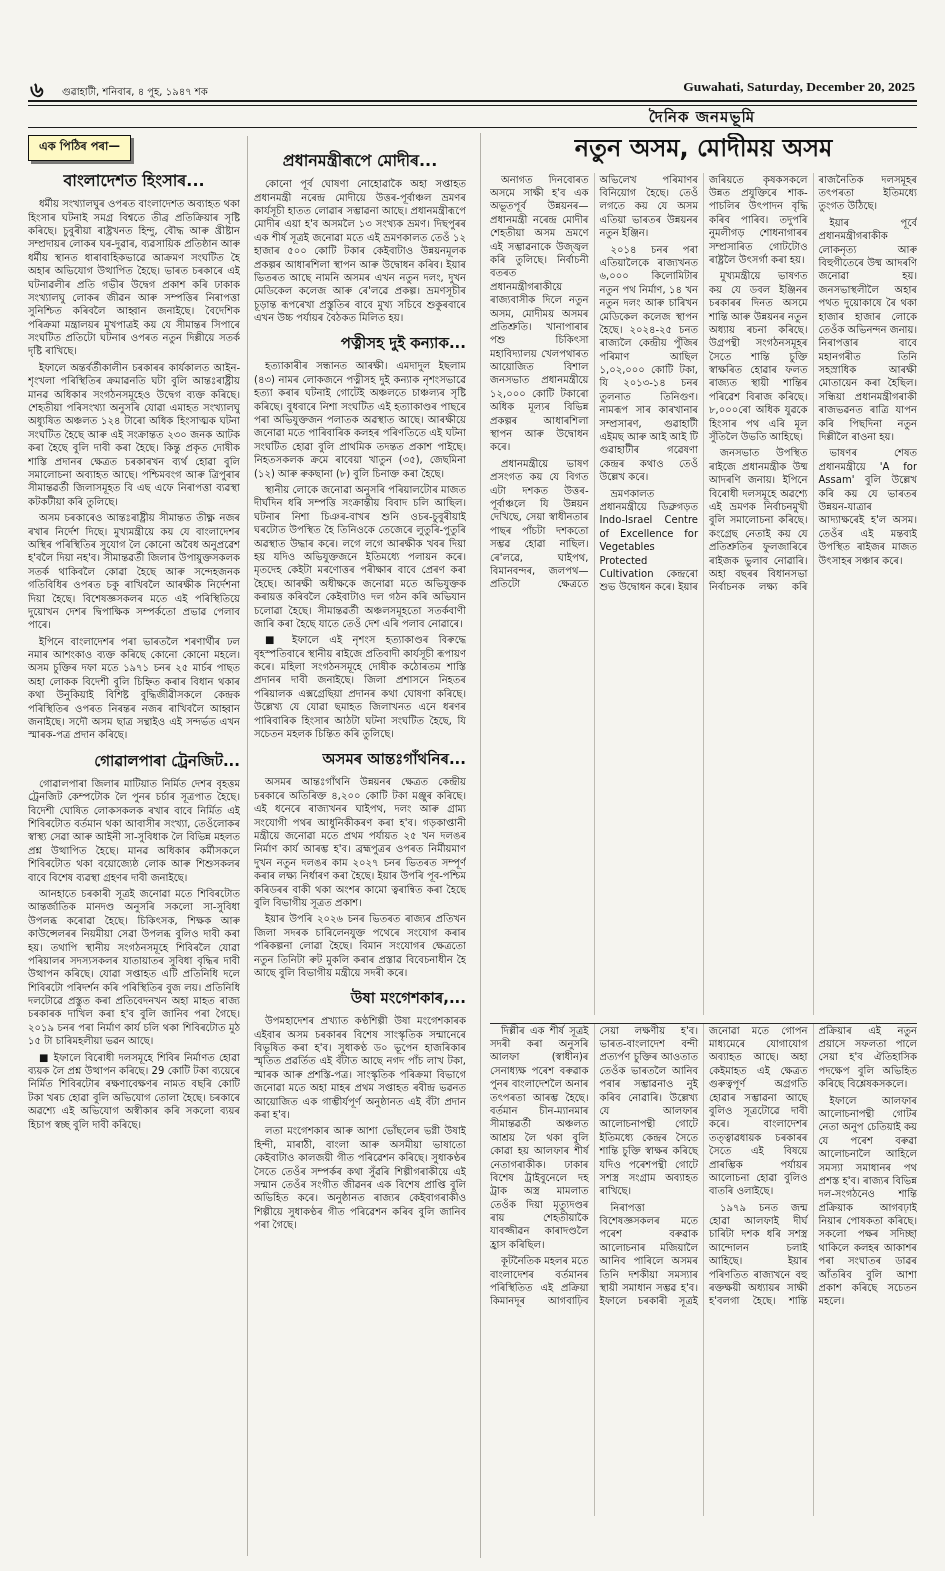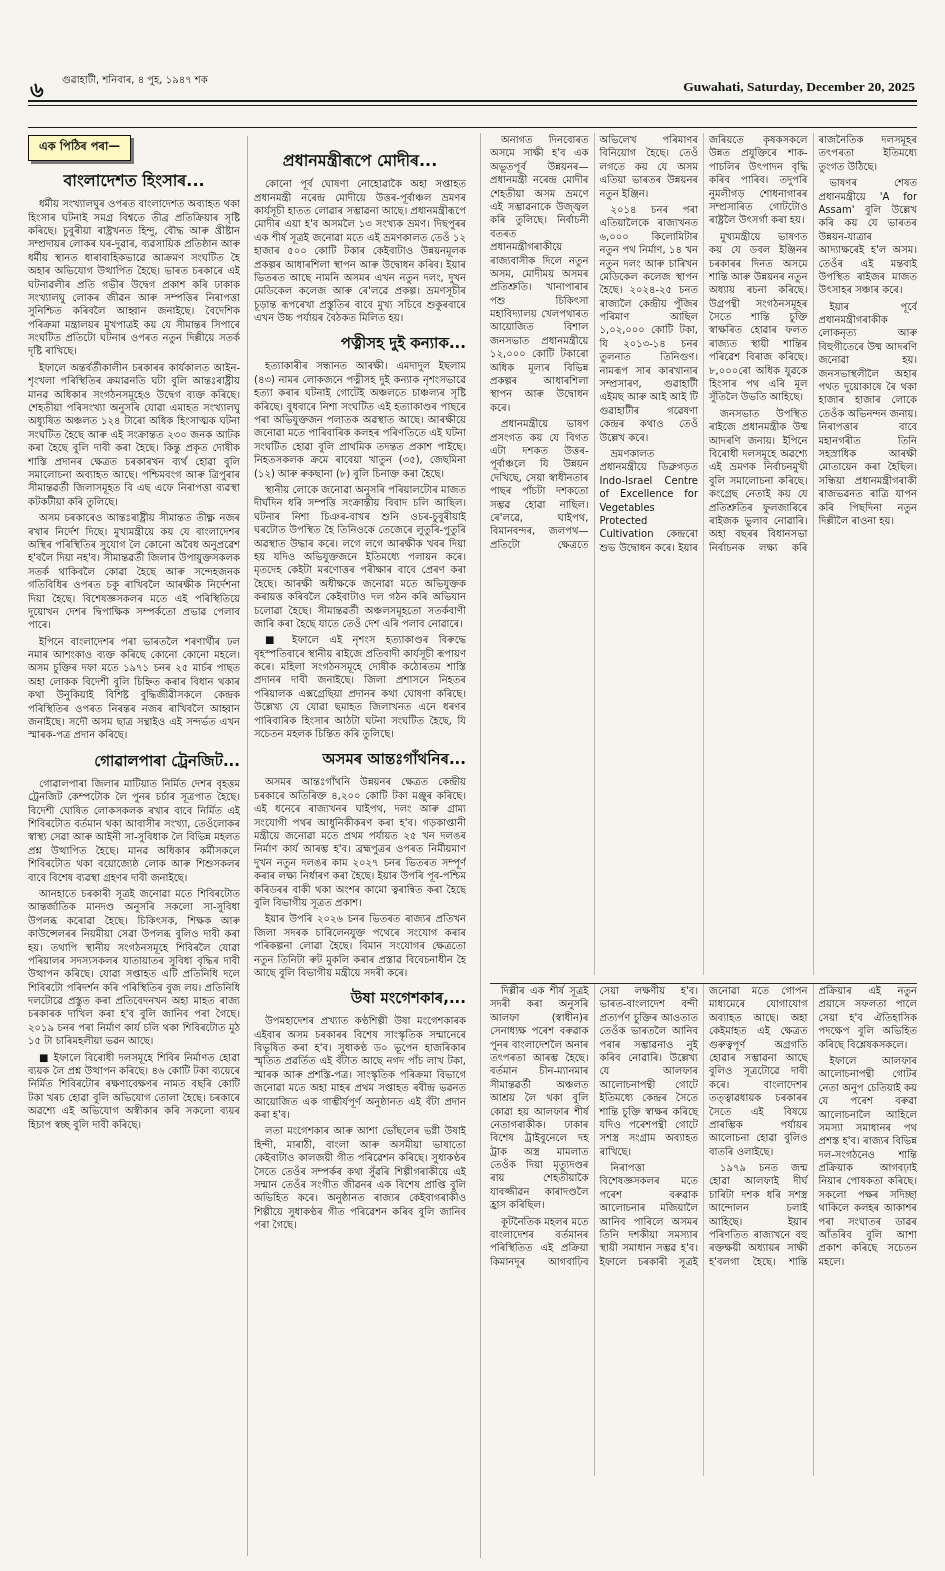--- a/index.html
+++ b/index.html
@@ -4,21 +4,21 @@
 <style>
   html,body { margin:0; padding:0; background:#d8d6d0; }
   .page {
     position:relative; width:945px; height:1571px; margin:0 auto;
     background:#f5f4ef; color:#141414; overflow:hidden;
     font-family:"DejaVu Sans", sans-serif;
   }
   
   .pageno { position:absolute; left:30px; top:74px; font-size:21px; font-weight:bold;
             font-family:"DejaVu Serif", serif; }
-  .date-asm { position:absolute; left:62px; top:72px; font-size:10px; }
+  .date-asm { position:absolute; left:62px; top:84px; font-size:10px; }
   .date-eng { position:absolute; right:30px; top:79px; font-size:13.5px; font-weight:bold;
               font-family:"Liberation Serif", serif; }
   .rule-top { position:absolute; left:28px; width:889px; top:100px; height:3px;
               border-top:2px solid #1c1c1c; border-bottom:1px solid #1c1c1c; }
   .masthead { position:absolute; left:487px; width:430px; top:105px; text-align:center;
               font-size:15px; font-weight:bold; letter-spacing:1px; }
   .rule-masthead { position:absolute; left:28px; width:889px; top:127px;
                    border-top:1.5px solid #1c1c1c; }
   
   .col { position:absolute; top:133px; height:1428px; overflow:hidden; }
@@ -46,41 +46,42 @@
 </style>
 </head>
 <body>
 
 <div class="page">
 
   <div class="pageno">৬</div>
   <div class="date-asm">গুৱাহাটী, শনিবাৰ, ৪ পুহ, ১৯৪৭ শক</div>
   <div class="date-eng">Guwahati, Saturday, December 20, 2025</div>
   <div class="rule-top"></div>
+  <div class="masthead">দৈনিক জনমভূমি</div>
   <div class="rule-masthead"></div>
 
   <div class="vrule" id="vr1"></div>
   <div class="vrule" id="vr2"></div>
 
   <div class="col" id="col1">
     <div class="label-box">এক পিঠিৰ পৰা—</div>
 
     <h2 class="h-col">বাংলাদেশত হিংসাৰ...</h2>
     <div class="body">
       <p>ধৰ্মীয় সংখ্যালঘুৰ ওপৰত বাংলাদেশত অব্যাহত থকা হিংসাৰ ঘটনাই সমগ্ৰ বিশ্বতে তীব্ৰ প্ৰতিক্ৰিয়াৰ সৃষ্টি কৰিছে। চুবুৰীয়া ৰাষ্ট্ৰখনত হিন্দু, বৌদ্ধ আৰু খ্ৰীষ্টান সম্প্ৰদায়ৰ লোকৰ ঘৰ-দুৱাৰ, ব্যৱসায়িক প্ৰতিষ্ঠান আৰু ধৰ্মীয় স্থানত ধাৰাবাহিকভাৱে আক্ৰমণ সংঘটিত হৈ অহাৰ অভিযোগ উত্থাপিত হৈছে। ভাৰত চৰকাৰে এই ঘটনাৱলীৰ প্ৰতি গভীৰ উদ্বেগ প্ৰকাশ কৰি ঢাকাক সংখ্যালঘু লোকৰ জীৱন আৰু সম্পত্তিৰ নিৰাপত্তা সুনিশ্চিত কৰিবলৈ আহ্বান জনাইছে। বৈদেশিক পৰিক্ৰমা মন্ত্ৰালয়ৰ মুখপাত্ৰই কয় যে সীমান্তৰ সিপাৰে সংঘটিত প্ৰতিটো ঘটনাৰ ওপৰত নতুন দিল্লীয়ে সতৰ্ক দৃষ্টি ৰাখিছে।</p>
       <p>ইফালে অন্তৰ্বৰ্তীকালীন চৰকাৰৰ কাৰ্যকালত আইন-শৃংখলা পৰিস্থিতিৰ ক্ৰমাৱনতি ঘটা বুলি আন্তঃৰাষ্ট্ৰীয় মানৱ অধিকাৰ সংগঠনসমূহেও উদ্বেগ ব্যক্ত কৰিছে। শেহতীয়া পৰিসংখ্যা অনুসৰি যোৱা এমাহত সংখ্যালঘু অধ্যুষিত অঞ্চলত ১২৪ টাৰো অধিক হিংসাত্মক ঘটনা সংঘটিত হৈছে আৰু এই সংক্ৰান্তত ২৩০ জনক আটক কৰা হৈছে বুলি দাবী কৰা হৈছে। কিন্তু প্ৰকৃত দোষীক শাস্তি প্ৰদানৰ ক্ষেত্ৰত চৰকাৰখন ব্যৰ্থ হোৱা বুলি সমালোচনা অব্যাহত আছে। পশ্চিমবংগ আৰু ত্ৰিপুৰাৰ সীমান্তৱৰ্তী জিলাসমূহত বি এছ এফে নিৰাপত্তা ব্যৱস্থা কটকটীয়া কৰি তুলিছে।</p>
       <p>অসম চৰকাৰেও আন্তঃৰাষ্ট্ৰীয় সীমান্তত তীক্ষ্ণ নজৰ ৰখাৰ নিৰ্দেশ দিছে। মুখ্যমন্ত্ৰীয়ে কয় যে বাংলাদেশৰ অস্থিৰ পৰিস্থিতিৰ সুযোগ লৈ কোনো অবৈধ অনুপ্ৰৱেশ হ'বলৈ দিয়া নহ'ব। সীমান্তৱৰ্তী জিলাৰ উপায়ুক্তসকলক সতৰ্ক থাকিবলৈ কোৱা হৈছে আৰু সন্দেহজনক গতিবিধিৰ ওপৰত চকু ৰাখিবলৈ আৰক্ষীক নিৰ্দেশনা দিয়া হৈছে। বিশেষজ্ঞসকলৰ মতে এই পৰিস্থিতিয়ে দুয়োখন দেশৰ দ্বিপাক্ষিক সম্পৰ্কতো প্ৰভাৱ পেলাব পাৰে।</p>
       <p>ইপিনে বাংলাদেশৰ পৰা ভাৰতলৈ শৰণাৰ্থীৰ ঢল নমাৰ আশংকাও ব্যক্ত কৰিছে কোনো কোনো মহলে। অসম চুক্তিৰ দফা মতে ১৯৭১ চনৰ ২৫ মাৰ্চৰ পাছত অহা লোকক বিদেশী বুলি চিহ্নিত কৰাৰ বিধান থকাৰ কথা উনুকিয়াই বিশিষ্ট বুদ্ধিজীৱীসকলে কেন্দ্ৰক পৰিস্থিতিৰ ওপৰত নিৰন্তৰ নজৰ ৰাখিবলৈ আহ্বান জনাইছে। সদৌ অসম ছাত্ৰ সন্থাইও এই সন্দৰ্ভত এখন স্মাৰক-পত্ৰ প্ৰদান কৰিছে।</p>
     </div>
 
     <h2 class="h-col2">গোৱালপাৰা ট্ৰেনজিট...</h2>
     <div class="body">
       <p>গোৱালপাৰা জিলাৰ মাটিয়াত নিৰ্মিত দেশৰ বৃহত্তম ট্ৰেনজিট কেম্পটোক লৈ পুনৰ চৰ্চাৰ সূত্ৰপাত হৈছে। বিদেশী ঘোষিত লোকসকলক ৰখাৰ বাবে নিৰ্মিত এই শিবিৰটোত বৰ্তমান থকা আবাসীৰ সংখ্যা, তেওঁলোকৰ স্বাস্থ্য সেৱা আৰু আইনী সা-সুবিধাক লৈ বিভিন্ন মহলত প্ৰশ্ন উত্থাপিত হৈছে। মানৱ অধিকাৰ কৰ্মীসকলে শিবিৰটোত থকা বয়োজ্যেষ্ঠ লোক আৰু শিশুসকলৰ বাবে বিশেষ ব্যৱস্থা গ্ৰহণৰ দাবী জনাইছে।</p>
       <p>আনহাতে চৰকাৰী সূত্ৰই জনোৱা মতে শিবিৰটোত আন্তৰ্জাতিক মানদণ্ড অনুসৰি সকলো সা-সুবিধা উপলব্ধ কৰোৱা হৈছে। চিকিৎসক, শিক্ষক আৰু কাউন্সেলৰৰ নিয়মীয়া সেৱা উপলব্ধ বুলিও দাবী কৰা হয়। তথাপি স্থানীয় সংগঠনসমূহে শিবিৰলৈ যোৱা পৰিয়ালৰ সদস্যসকলৰ যাতায়াতৰ সুবিধা বৃদ্ধিৰ দাবী উত্থাপন কৰিছে। যোৱা সপ্তাহত এটি প্ৰতিনিধি দলে শিবিৰটো পৰিদৰ্শন কৰি পৰিস্থিতিৰ বুজ লয়। প্ৰতিনিধি দলটোৱে প্ৰস্তুত কৰা প্ৰতিবেদনখন অহা মাহত ৰাজ্য চৰকাৰক দাখিল কৰা হ'ব বুলি জানিব পৰা গৈছে। ২০১৯ চনৰ পৰা নিৰ্মাণ কাৰ্য চলি থকা শিবিৰটোত মুঠ ১৫ টা চাৰিমহলীয়া ভৱন আছে।</p>
-      <p>■ ইফালে বিৰোধী দলসমূহে শিবিৰ নিৰ্মাণত হোৱা ব্যয়ক লৈ প্ৰশ্ন উত্থাপন কৰিছে। ৪৬ কোটি টকা ব্যয়েৰে নিৰ্মিত শিবিৰটোৰ ৰক্ষণাবেক্ষণৰ নামত বছৰি কোটি টকা খৰচ হোৱা বুলি অভিযোগ তোলা হৈছে। চৰকাৰে অৱশ্যে এই অভিযোগ অস্বীকাৰ কৰি সকলো ব্যয়ৰ হিচাপ স্বচ্ছ বুলি দাবী কৰিছে।</p>
+      <p>■ ইফালে বিৰোধী দলসমূহে শিবিৰ নিৰ্মাণত হোৱা ব্যয়ক লৈ প্ৰশ্ন উত্থাপন কৰিছে। 29 কোটি টকা ব্যয়েৰে নিৰ্মিত শিবিৰটোৰ ৰক্ষণাবেক্ষণৰ নামত বছৰি কোটি টকা খৰচ হোৱা বুলি অভিযোগ তোলা হৈছে। চৰকাৰে অৱশ্যে এই অভিযোগ অস্বীকাৰ কৰি সকলো ব্যয়ৰ হিচাপ স্বচ্ছ বুলি দাবী কৰিছে।</p>
     </div>
   </div>
 
   <div class="col" id="col2">
     <h2 class="h-col" style="margin-top:18px">প্ৰধানমন্ত্ৰীৰূপে মোদীৰ...</h2>
     <div class="body">
       <p>কোনো পূৰ্ব ঘোষণা নোহোৱাকৈ অহা সপ্তাহত প্ৰধানমন্ত্ৰী নৰেন্দ্ৰ মোদীয়ে উত্তৰ-পূৰ্বাঞ্চল ভ্ৰমণৰ কাৰ্যসূচী হাতত লোৱাৰ সম্ভাৱনা আছে। প্ৰধানমন্ত্ৰীৰূপে মোদীৰ এয়া হ'ব অসমলৈ ১৩ সংখ্যক ভ্ৰমণ। দিছপুৰৰ এক শীৰ্ষ সূত্ৰই জনোৱা মতে এই ভ্ৰমণকালত তেওঁ ১২ হাজাৰ ৫০০ কোটি টকাৰ কেইবাটাও উন্নয়নমূলক প্ৰকল্পৰ আধাৰশিলা স্থাপন আৰু উদ্বোধন কৰিব। ইয়াৰ ভিতৰত আছে নামনি অসমৰ এখন নতুন দলং, দুখন মেডিকেল কলেজ আৰু ৰে'লৱে প্ৰকল্প। ভ্ৰমণসূচীৰ চূড়ান্ত ৰূপৰেখা প্ৰস্তুতিৰ বাবে মুখ্য সচিবে শুকুৰবাৰে এখন উচ্চ পৰ্যায়ৰ বৈঠকত মিলিত হয়।</p>
     </div>
 
     <h2 class="h-col2">পত্নীসহ দুই কন্যাক...</h2>
@@ -97,29 +98,30 @@
     </div>
 
     <h2 class="h-col2">উষা মংগেশকাৰ,...</h2>
     <div class="body">
       <p>উপমহাদেশৰ প্ৰখ্যাত কণ্ঠশিল্পী উষা মংগেশকাৰক এইবাৰ অসম চৰকাৰৰ বিশেষ সাংস্কৃতিক সন্মানেৰে বিভূষিত কৰা হ'ব। সুধাকণ্ঠ ড০ ভূপেন হাজৰিকাৰ স্মৃতিত প্ৰৱৰ্তিত এই বঁটাত আছে নগদ পাঁচ লাখ টকা, স্মাৰক আৰু প্ৰশস্তি-পত্ৰ। সাংস্কৃতিক পৰিক্ৰমা বিভাগে জনোৱা মতে অহা মাহৰ প্ৰথম সপ্তাহত ৰবীন্দ্ৰ ভৱনত আয়োজিত এক গাম্ভীৰ্যপূৰ্ণ অনুষ্ঠানত এই বঁটা প্ৰদান কৰা হ'ব।</p>
       <p>লতা মংগেশকাৰ আৰু আশা ভোঁছলেৰ ভগ্নী উষাই হিন্দী, মাৰাঠী, বাংলা আৰু অসমীয়া ভাষাতো কেইবাটাও কালজয়ী গীত পৰিৱেশন কৰিছে। সুধাকণ্ঠৰ সৈতে তেওঁৰ সম্পৰ্কৰ কথা সুঁৱৰি শিল্পীগৰাকীয়ে এই সন্মান তেওঁৰ সংগীত জীৱনৰ এক বিশেষ প্ৰাপ্তি বুলি অভিহিত কৰে। অনুষ্ঠানত ৰাজ্যৰ কেইবাগৰাকীও শিল্পীয়ে সুধাকণ্ঠৰ গীত পৰিৱেশন কৰিব বুলি জানিব পৰা গৈছে।</p>
     </div>
   </div>
 
   <div id="right">
+    <h1 class="h-big">নতুন অসম, মোদীময় অসম</h1>
     <div class="body multicol" id="a7body">
       <p>অনাগত দিনবোৰত অসমে সাক্ষী হ'ব এক অভূতপূৰ্ব উন্নয়নৰ— প্ৰধানমন্ত্ৰী নৰেন্দ্ৰ মোদীৰ শেহতীয়া অসম ভ্ৰমণে এই সম্ভাৱনাকে উজ্জ্বল কৰি তুলিছে। নিৰ্বাচনী বতৰত প্ৰধানমন্ত্ৰীগৰাকীয়ে ৰাজ্যবাসীক দিলে নতুন অসম, মোদীময় অসমৰ প্ৰতিশ্ৰুতি। খানাপাৰাৰ পশু চিকিৎসা মহাবিদ্যালয় খেলপথাৰত আয়োজিত বিশাল জনসভাত প্ৰধানমন্ত্ৰীয়ে ১২,০০০ কোটি টকাৰো অধিক মূল্যৰ বিভিন্ন প্ৰকল্পৰ আধাৰশিলা স্থাপন আৰু উদ্বোধন কৰে।</p>
       <p>প্ৰধানমন্ত্ৰীয়ে ভাষণ প্ৰসংগত কয় যে বিগত এটা দশকত উত্তৰ-পূৰ্বাঞ্চলে যি উন্নয়ন দেখিছে, সেয়া স্বাধীনতাৰ পাছৰ পাঁচটা দশকতো সম্ভৱ হোৱা নাছিল। ৰে'লৱে, ঘাইপথ, বিমানবন্দৰ, জলপথ— প্ৰতিটো ক্ষেত্ৰতে অভিলেখ পৰিমাণৰ বিনিয়োগ হৈছে। তেওঁ লগতে কয় যে অসম এতিয়া ভাৰতৰ উন্নয়নৰ নতুন ইঞ্জিন।</p>
       <p>২০১৪ চনৰ পৰা এতিয়ালৈকে ৰাজ্যখনত ৬,০০০ কিলোমিটাৰ নতুন পথ নিৰ্মাণ, ১৪ খন নতুন দলং আৰু চাৰিখন মেডিকেল কলেজ স্থাপন হৈছে। ২০২৪-২৫ চনত ৰাজ্যলৈ কেন্দ্ৰীয় পুঁজিৰ পৰিমাণ আছিল ১,০২,০০০ কোটি টকা, যি ২০১৩-১৪ চনৰ তুলনাত তিনিগুণ। নামৰূপ সাৰ কাৰখানাৰ সম্প্ৰসাৰণ, গুৱাহাটী এইমছ আৰু আই আই টি গুৱাহাটীৰ গৱেষণা কেন্দ্ৰৰ কথাও তেওঁ উল্লেখ কৰে।</p>
       <p>ভ্ৰমণকালত প্ৰধানমন্ত্ৰীয়ে ডিব্ৰুগড়ত Indo-Israel Centre of Excellence for Vegetables Protected Cultivation কেন্দ্ৰৰো শুভ উদ্বোধন কৰে। ইয়াৰ জৰিয়তে কৃষকসকলে উন্নত প্ৰযুক্তিৰে শাক-পাচলিৰ উৎপাদন বৃদ্ধি কৰিব পাৰিব। তদুপৰি নুমলীগড় শোধনাগাৰৰ সম্প্ৰসাৰিত গোটটোও ৰাষ্ট্ৰলৈ উৎসৰ্গা কৰা হয়।</p>
       <p>মুখ্যমন্ত্ৰীয়ে ভাষণত কয় যে ডবল ইঞ্জিনৰ চৰকাৰৰ দিনত অসমে শান্তি আৰু উন্নয়নৰ নতুন অধ্যায় ৰচনা কৰিছে। উগ্ৰপন্থী সংগঠনসমূহৰ সৈতে শান্তি চুক্তি স্বাক্ষৰিত হোৱাৰ ফলত ৰাজ্যত স্থায়ী শান্তিৰ পৰিৱেশ বিৰাজ কৰিছে। ৮,০০০ৰো অধিক যুৱকে হিংসাৰ পথ এৰি মূল সুঁতিলৈ উভতি আহিছে।</p>
       <p>জনসভাত উপস্থিত ৰাইজে প্ৰধানমন্ত্ৰীক উষ্ম আদৰণি জনায়। ইপিনে বিৰোধী দলসমূহে অৱশ্যে এই ভ্ৰমণক নিৰ্বাচনমুখী বুলি সমালোচনা কৰিছে। কংগ্ৰেছ নেতাই কয় যে প্ৰতিশ্ৰুতিৰ ফুলজাৰিৰে ৰাইজক ভুলাব নোৱাৰি। অহা বছৰৰ বিধানসভা নিৰ্বাচনক লক্ষ্য কৰি ৰাজনৈতিক দলসমূহৰ তৎপৰতা ইতিমধ্যে তুংগত উঠিছে।</p>
+      <p>ইয়াৰ পূৰ্বে প্ৰধানমন্ত্ৰীগৰাকীক লোকনৃত্য আৰু বিহুগীতেৰে উষ্ম আদৰণি জনোৱা হয়। জনসভাস্থলীলৈ অহাৰ পথত দুয়োকাষে ৰৈ থকা হাজাৰ হাজাৰ লোকে তেওঁক অভিনন্দন জনায়। নিৰাপত্তাৰ বাবে মহানগৰীত তিনি সহস্ৰাধিক আৰক্ষী মোতায়েন কৰা হৈছিল। সন্ধিয়া প্ৰধানমন্ত্ৰীগৰাকী ৰাজভৱনত ৰাত্ৰি যাপন কৰি পিছদিনা নতুন দিল্লীলৈ ৰাওনা হয়।</p>
       <p>ভাষণৰ শেষত প্ৰধানমন্ত্ৰীয়ে 'A for Assam' বুলি উল্লেখ কৰি কয় যে ভাৰতৰ উন্নয়ন-যাত্ৰাৰ আদ্যাক্ষৰেই হ'ল অসম। তেওঁৰ এই মন্তব্যই উপস্থিত ৰাইজৰ মাজত উৎসাহৰ সঞ্চাৰ কৰে।</p>
-      <p>ইয়াৰ পূৰ্বে প্ৰধানমন্ত্ৰীগৰাকীক লোকনৃত্য আৰু বিহুগীতেৰে উষ্ম আদৰণি জনোৱা হয়। জনসভাস্থলীলৈ অহাৰ পথত দুয়োকাষে ৰৈ থকা হাজাৰ হাজাৰ লোকে তেওঁক অভিনন্দন জনায়। নিৰাপত্তাৰ বাবে মহানগৰীত তিনি সহস্ৰাধিক আৰক্ষী মোতায়েন কৰা হৈছিল। সন্ধিয়া প্ৰধানমন্ত্ৰীগৰাকী ৰাজভৱনত ৰাত্ৰি যাপন কৰি পিছদিনা নতুন দিল্লীলৈ ৰাওনা হয়।</p>
     </div>
 
     <div class="sec-rule"></div>
     <div class="body multicol" id="a8body">
       <p>দিল্লীৰ এক শীৰ্ষ সূত্ৰই সদৰী কৰা অনুসৰি আলফা (স্বাধীন)ৰ সেনাধ্যক্ষ পৰেশ বৰুৱাক পুনৰ বাংলাদেশলৈ অনাৰ তৎপৰতা আৰম্ভ হৈছে। বৰ্তমান চীন-ম্যানমাৰ সীমান্তৱৰ্তী অঞ্চলত আশ্ৰয় লৈ থকা বুলি কোৱা হয় আলফাৰ শীৰ্ষ নেতাগৰাকীক। ঢাকাৰ বিশেষ ট্ৰাইবুনেলে দহ ট্ৰাক অস্ত্ৰ মামলাত তেওঁক দিয়া মৃত্যুদণ্ডৰ ৰায় শেহতীয়াকৈ যাবজ্জীৱন কাৰাদণ্ডলৈ হ্ৰাস কৰিছিল।</p>
       <p>কূটনৈতিক মহলৰ মতে বাংলাদেশৰ বৰ্তমানৰ পৰিস্থিতিত এই প্ৰক্ৰিয়া কিমানদূৰ আগবাঢ়িব সেয়া লক্ষণীয় হ'ব। ভাৰত-বাংলাদেশ বন্দী প্ৰত্যৰ্পণ চুক্তিৰ আওতাত তেওঁক ভাৰতলৈ আনিব পৰাৰ সম্ভাৱনাও নুই কৰিব নোৱাৰি। উল্লেখ্য যে আলফাৰ আলোচনাপন্থী গোটে ইতিমধ্যে কেন্দ্ৰৰ সৈতে শান্তি চুক্তি স্বাক্ষৰ কৰিছে যদিও পৰেশপন্থী গোটে সশস্ত্ৰ সংগ্ৰাম অব্যাহত ৰাখিছে।</p>
       <p>নিৰাপত্তা বিশেষজ্ঞসকলৰ মতে পৰেশ বৰুৱাক আলোচনাৰ মজিয়ালৈ আনিব পাৰিলে অসমৰ তিনি দশকীয়া সমস্যাৰ স্থায়ী সমাধান সম্ভৱ হ'ব। ইফালে চৰকাৰী সূত্ৰই জনোৱা মতে গোপন মাধ্যমেৰে যোগাযোগ অব্যাহত আছে। অহা কেইমাহত এই ক্ষেত্ৰত গুৰুত্বপূৰ্ণ অগ্ৰগতি হোৱাৰ সম্ভাৱনা আছে বুলিও সূত্ৰটোৱে দাবী কৰে। বাংলাদেশৰ তত্ত্বাৱধায়ক চৰকাৰৰ সৈতে এই বিষয়ে প্ৰাৰম্ভিক পৰ্যায়ৰ আলোচনা হোৱা বুলিও বাতৰি ওলাইছে।</p>
       <p>১৯৭৯ চনত জন্ম হোৱা আলফাই দীৰ্ঘ চাৰিটা দশক ধৰি সশস্ত্ৰ আন্দোলন চলাই আহিছে। ইয়াৰ পৰিণতিত ৰাজ্যখনে বহু ৰক্তক্ষয়ী অধ্যায়ৰ সাক্ষী হ'বলগা হৈছে। শান্তি প্ৰক্ৰিয়াৰ এই নতুন প্ৰয়াসে সফলতা পালে সেয়া হ'ব ঐতিহাসিক পদক্ষেপ বুলি অভিহিত কৰিছে বিশ্লেষকসকলে।</p>
       <p>ইফালে আলফাৰ আলোচনাপন্থী গোটৰ নেতা অনুপ চেতিয়াই কয় যে পৰেশ বৰুৱা আলোচনালৈ আহিলে সমস্যা সমাধানৰ পথ প্ৰশস্ত হ'ব। ৰাজ্যৰ বিভিন্ন দল-সংগঠনেও শান্তি প্ৰক্ৰিয়াক আগবঢ়াই নিয়াৰ পোষকতা কৰিছে। সকলো পক্ষৰ সদিচ্ছা থাকিলে কলহৰ আকাশৰ পৰা সংঘাতৰ ডাৱৰ আঁতৰিব বুলি আশা প্ৰকাশ কৰিছে সচেতন মহলে।</p>
     </div>

